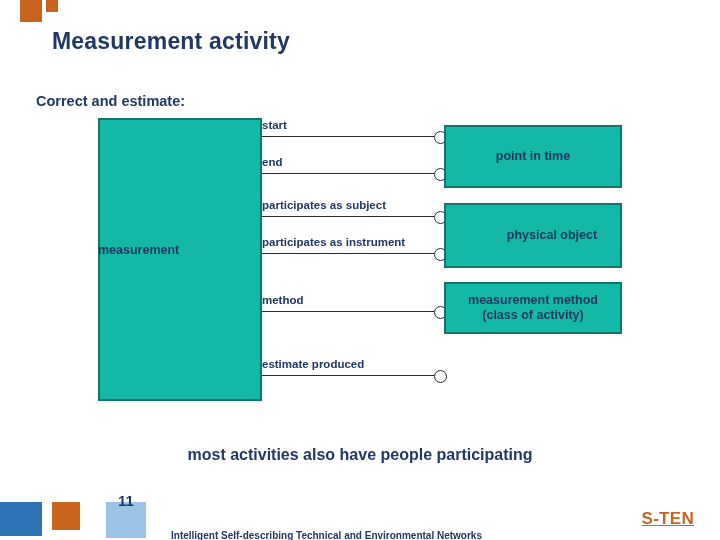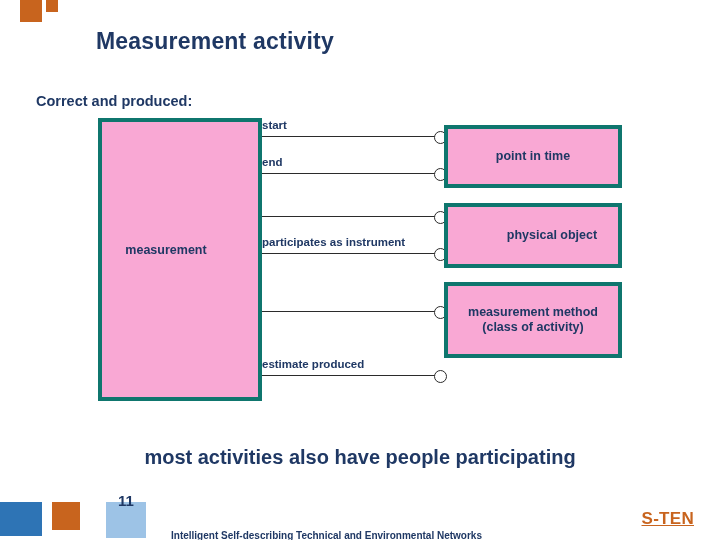--- a/index.html
+++ b/index.html
@@ -25,21 +25,20 @@
 
   
   .slide-title {
     position: absolute;
     left: 52px;
     top: 28px;
     font-size: 23px;
     font-weight: bold;
     color: #1f3864;
     letter-spacing: 0.2px;
-    margin-left: 44px;
   }
   .subtitle {
     position: absolute;
     left: 36px;
     top: 93px;
     font-size: 14.5px;
     font-weight: bold;
     color: #1f3864;
   }
 
@@ -48,36 +47,36 @@
     position: absolute;
     left: 0;
     top: 0;
     width: 720px;
     height: 540px;
   }
 
   .box {
     position: absolute;
     box-sizing: border-box;
-    background: #f9a8d4;
-    border: 4px solid #0f766e;
+    background: #14b8a6;
+    border: 2px solid #0f766e;
   }
 
   .left-box {
     left: 98px;
     top: 118px;
     width: 164px;
     height: 283px;
   }
   .left-box-label {
     position: absolute;
-    left: 90px;
+    left: 98px;
     top: 243px;
     width: 152px;
-    text-align: center;
+    text-align: left;
     font-size: 12.5px;
     font-weight: bold;
     color: #1f3864;
     line-height: 15px;
   }
 
   .right-box {
     left: 444px;
     width: 178px;
     box-sizing: border-box;
@@ -85,21 +84,21 @@
     align-items: center;
     justify-content: center;
     text-align: center;
     font-size: 12.5px;
     font-weight: bold;
     color: #1f3864;
     line-height: 15px;
   }
   .rb1 { top: 125px; height: 63px; }
   .rb2 { top: 203px; height: 65px; padding-left: 38px; }
-  .rb3 { top: 282px; height: 76px; }
+  .rb3 { top: 282px; height: 52px; }
   .rb4 { top: 353px; height: 45px; }
 
   
   .rel-line {
     position: absolute;
     left: 262px;
     width: 182px;
     height: 1px;
     background: #2b2b2b;
   }
@@ -121,21 +120,21 @@
     background: #ffffff;
     left: 434px;
   }
 
   .caption {
     position: absolute;
     left: 0;
     top: 446px;
     width: 720px;
     text-align: center;
-    font-size: 20px;
+    font-size: 16px;
     font-weight: bold;
     color: #1f3864;
   }
 
   
   .footer-band {
     position: absolute;
     left: 0;
     top: 500px;
     width: 720px;
@@ -182,44 +181,46 @@
     text-decoration: underline;
   }
 </style>
 </head>
 <body>
 
 <div class="corner-sq top-a"></div>
 <div class="corner-sq top-b"></div>
 
 <div class="slide-title">Measurement activity</div>
-<div class="subtitle">Correct and produced:</div>
+<div class="subtitle">Correct and estimate:</div>
 
 <div class="diagram">
 
   <div class="box left-box"></div>
   <div class="left-box-label">
     <div>measurement</div>
   </div>
 
   <div class="rel-label" style="top:119px;">start</div>
   <div class="rel-line" style="top:136px;"></div>
   <div class="rel-circle" style="top:131px;"></div>
 
   <div class="rel-label" style="top:156px;">end</div>
   <div class="rel-line" style="top:173px;"></div>
   <div class="rel-circle" style="top:168px;"></div>
 
+  <div class="rel-label" style="top:199px;">participates as subject</div>
   <div class="rel-line" style="top:216px;"></div>
   <div class="rel-circle" style="top:211px;"></div>
 
   <div class="rel-label" style="top:236px;">participates as instrument</div>
   <div class="rel-line" style="top:253px;"></div>
   <div class="rel-circle" style="top:248px;"></div>
 
+  <div class="rel-label" style="top:294px;">method</div>
   <div class="rel-line" style="top:311px;"></div>
   <div class="rel-circle" style="top:306px;"></div>
 
   <div class="rel-label" style="top:358px;">estimate produced</div>
   <div class="rel-line" style="top:375px;"></div>
   <div class="rel-circle" style="top:370px;"></div>
 
   <div class="box right-box rb1">
     <span>point in time</span>
   </div>

